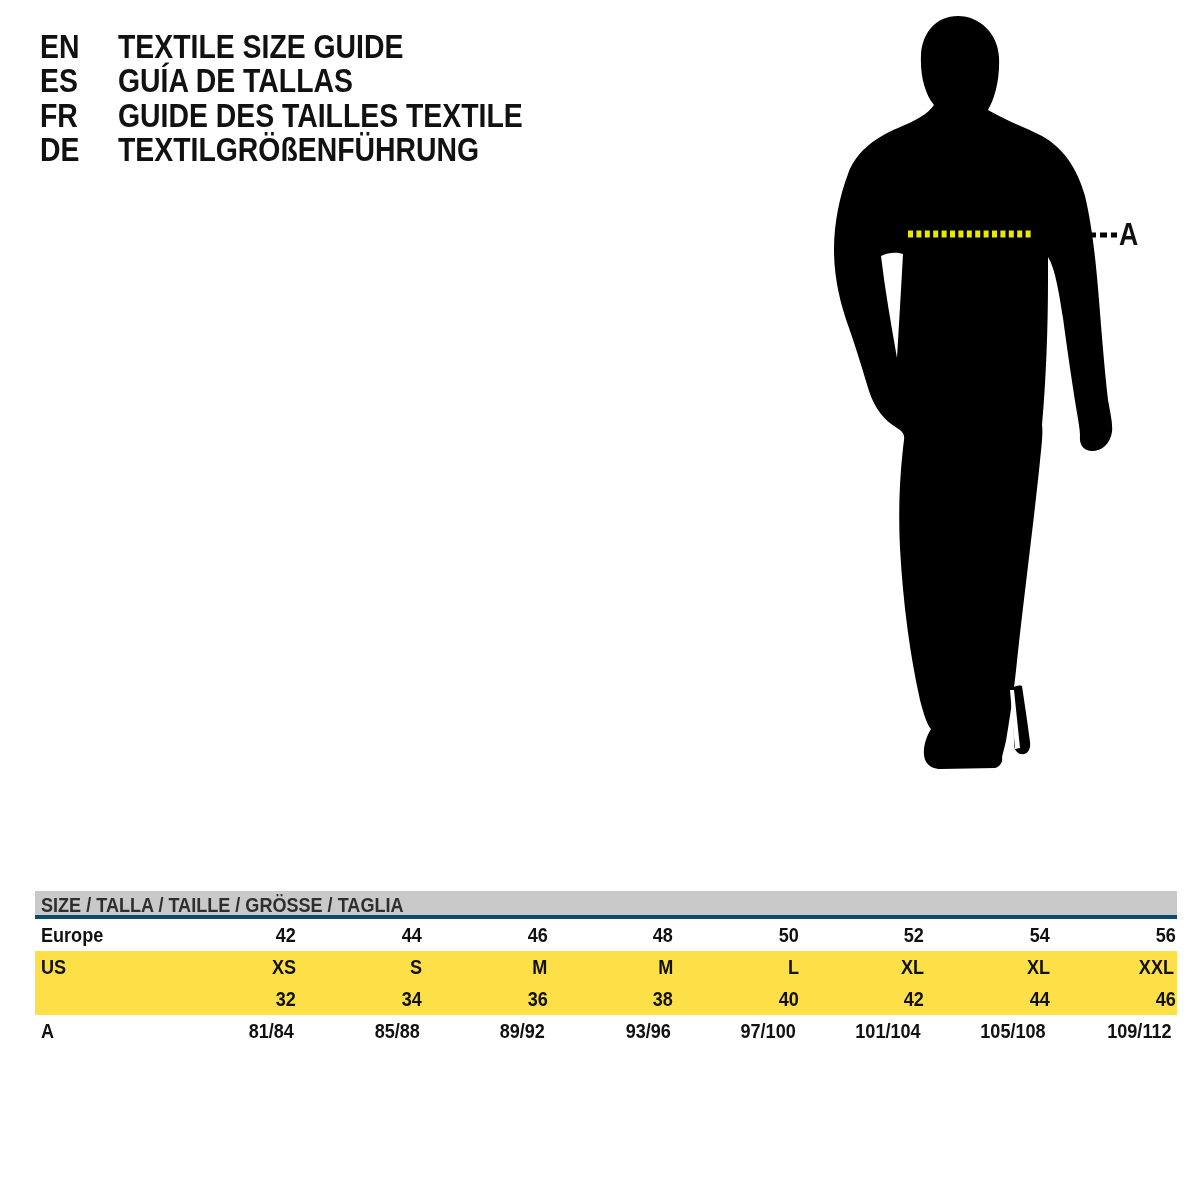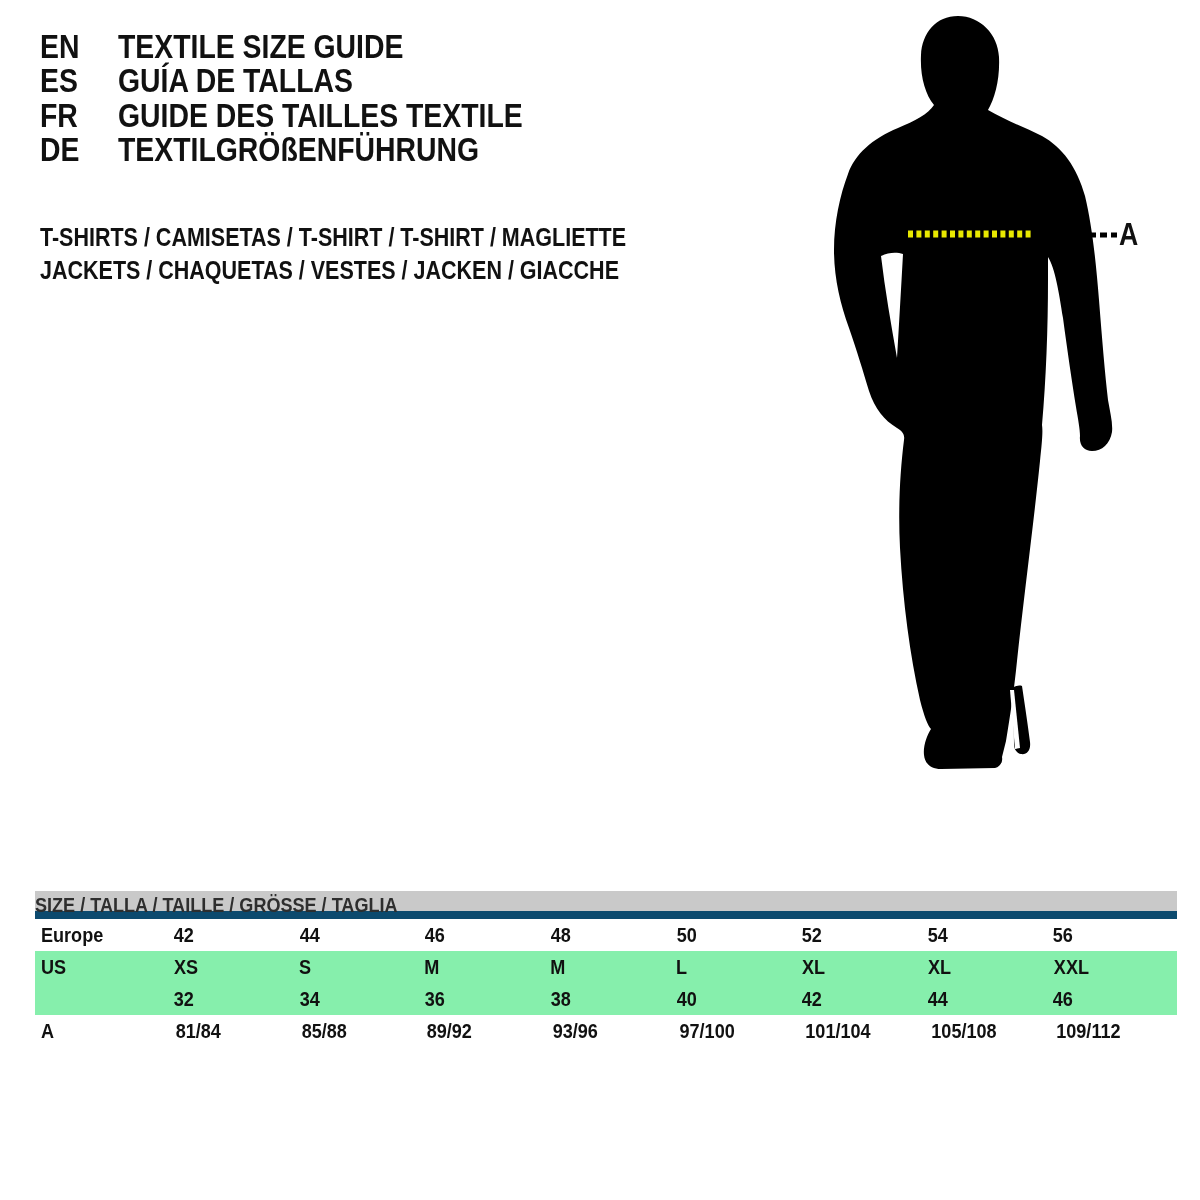--- a/index.html
+++ b/index.html
@@ -20,27 +20,27 @@
 
   
   .figure-svg{position:absolute;left:0;top:0;pointer-events:none;}
   .measure-label{position:absolute;left:1119px;top:219px;font-size:31px;font-weight:bold;line-height:31px;}
 
   
   .man-title{position:absolute;left:40px;top:841px;font-size:21px;font-weight:bold;line-height:22px;}
 
   
   .size-table{position:absolute;left:35px;top:891px;width:1142px;font-size:21px;font-weight:bold;}
-  .st-header{height:28px;line-height:28px;background:#c9c9c9;border-bottom:8px solid #0c4a6e;
-             color:#2e2e2e;box-sizing:border-box;}
+  .st-header{height:28px;line-height:28px;background:#c9c9c9;border-bottom:4px solid #0c4a6e;
+             padding-left:6px;color:#2e2e2e;box-sizing:border-box;}
   .st-header .cx{line-height:24px;}
   .st-row{display:flex;height:32px;line-height:32px;}
-  .st-row.shaded{background:#86efac;}
+  .st-row.shaded{background:#fde047;}
   .st-label{width:137px;padding-left:6px;box-sizing:border-box;text-align:left;}
-  .st-cell{flex:1;text-align:left;}
+  .st-cell{flex:1;text-align:right;}
 
   
   .footnote{position:absolute;left:40px;top:1096px;font-size:20px;font-weight:bold;line-height:24px;}
 </style>
 </head>
 <body>
 
 <div id="canvas">
 
   <div class="lang-list">
@@ -55,24 +55,20 @@
     <div class="lang-row">
       <span class="lang-code"><span class="cx">FR</span></span>
       <span class="cx">GUIDE DES TAILLES TEXTILE</span>
     </div>
     <div class="lang-row">
       <span class="lang-code"><span class="cx">DE</span></span>
       <span class="cx">TEXTILGRÖßENFÜHRUNG</span>
     </div>
   </div>
 
-  <div class="categories">
-    <div class="cat-line"><span class="cx">T-SHIRTS / CAMISETAS / T-SHIRT / T-SHIRT / MAGLIETTE</span></div>
-    <div class="cat-line"><span class="cx">JACKETS / CHAQUETAS / VESTES / JACKEN / GIACCHE</span></div>
-  </div>
 
   <svg class="figure-svg" width="1200" height="820" viewBox="0 0 1200 820" xmlns="http://www.w3.org/2000/svg">
     <path fill="#000000" fill-rule="evenodd" d="
       M 958 16
       C 936 16 922 33 921 55
       C 920 76 925 94 934 105
       C 928 114 915 121 898 128
       C 872 139 855 154 848 174
       C 840 195 834 222 834 250
       C 834 277 840 303 849 328

